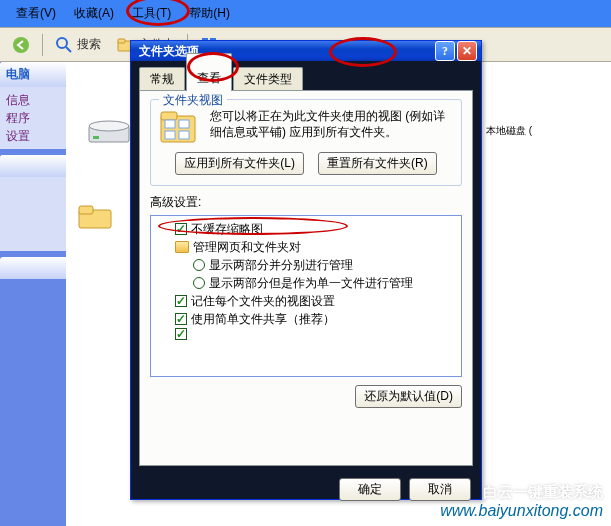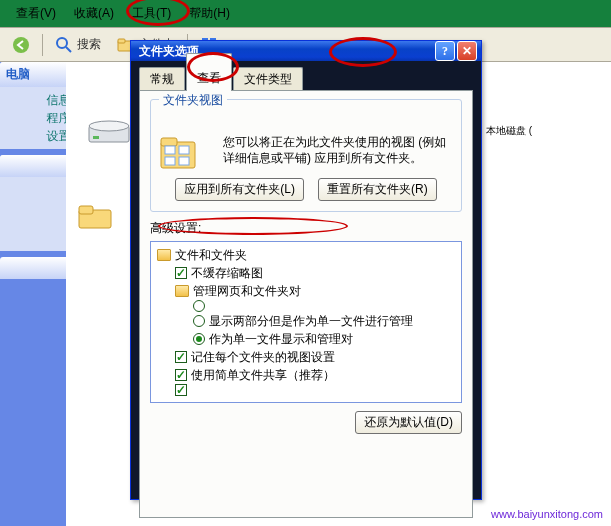--- a/index.html
+++ b/index.html
@@ -9,21 +9,21 @@
     font-size: 12px;
     background: #ece9d8;
     width: 611px;
     height: 526px;
     overflow: hidden;
     position: relative;
   }
   
   .menubar {
     height: 28px;
-    background: #15803d;
+    background: #3b82f6;
     border-bottom: 1px solid #aca899;
     display: flex;
     align-items: center;
     padding: 0 10px;
     gap: 6px;
   }
   .menubar .menu-item { padding: 2px 6px; color: #000; }
   .menubar .ellipse-tools {
     position: absolute; left: 126px; top: -4px;
     width: 64px; height: 30px;
@@ -39,35 +39,34 @@
     color: #333;
   }
   .tb-btn { display: flex; align-items: center; gap: 4px; padding: 2px 6px; }
   .tb-sep { width: 1px; height: 22px; background: #aca899; margin: 0 2px; }
   .ico { display: inline-flex; width: 18px; height: 18px; }
   .search-ico svg, .folder-ico svg, .file-ico svg { width: 100%; height: 100%; }
   
   .left-col {
     position: absolute; left: 0; top: 62px; width: 86px; bottom: 0;
     background: #6687e6;
-    text-align: center;
   }
   .side-panel {
     margin-bottom: 6px; background: #d6dff7;
     border-radius: 3px 3px 0 0;
     overflow: hidden;
   }
   .side-head {
     background: linear-gradient(#fff,#c6d3f7);
     padding: 4px 6px; display: flex; justify-content: space-between; align-items: center;
     font-weight: bold; color: #215dc6;
   }
   .chev { width: 14px; height: 14px; border: 1px solid #7a9ae0; border-radius: 50%;
           display: inline-flex; align-items: center; justify-content: center; color: #3b6bd8; }
-  .side-body { padding: 4px 6px; line-height: 18px; color: #0f766e; margin-left: 31px; }
+  .side-body { padding: 4px 6px; line-height: 18px; color: #701a75; }
   .side-body div { white-space: nowrap; }
   
   .content-back {
     position: absolute; left: 66px; top: 62px; right: 0; bottom: 0;
     background: #fff;
   }
   .drive-icon { position: absolute; left: 12px; top: 50px; width: 62px; text-align: center; font-size: 11px; color: #000; }
   .fo-small { position: absolute; left: 12px; top: 140px; width: 34px; height: 28px; }
   .disk-label { position: absolute; left: 420px; top: 62px; font-size: 10px; }
   
@@ -102,33 +101,33 @@
     color: #000;
   }
   .tab.active { background: #fcfcfa; position: relative; z-index: 2; padding-top: 16px; padding-bottom: 4px; }
   .tab-ellipse {
     position: absolute; left: 187px; top: 52px;
     width: 52px; height: 30px; border: 3px solid #c00; border-radius: 50%;
     pointer-events: none; z-index: 5;
   }
   .tab-panel {
     border: 1px solid #919b9c; background: #fcfcfa;
-    padding: 8px 10px 10px; height: 428px; position: relative;
+    padding: 8px 10px 10px; height: 376px; position: relative;
   }
   
   .fieldset {
     border: 1px solid #bfd0e8; border-radius: 3px;
     padding: 8px 8px 10px; margin-bottom: 8px;
     position: relative;
   }
   .fieldset-legend {
     position: absolute; top: -8px; left: 8px;
     background: #fcfcfa; padding: 0 4px; color: #14489e;
   }
-  .desc-row { display: flex; gap: 24px; margin-top: 26px; }
+  .desc-row { display: flex; gap: 11px; }
   .viewicon { width: 40px; height: 38px; flex-shrink: 0; }
   .desc-text { line-height: 16px; }
   .btn {
     border: 1px solid #707070; background: linear-gradient(#fff,#efecde);
     padding: 2px 8px; border-radius: 3px; font-size: 12px;
     font-family: inherit;
   }
   .btn-row { display: flex; gap: 14px; justify-content: center; margin-top: 6px; }
   .adv-label { margin: 4px 0 4px; }
   
@@ -160,21 +159,21 @@
     position: absolute;
     width: 68px; height: 30px; border: 3px solid #c00; border-radius: 50%;
     pointer-events: none;
   }
   
   .watermark {
     position: absolute; right: 8px; bottom: 6px; text-align: right;
     font-family: "Microsoft YaHei", sans-serif;
   }
   .watermark .line1 { color: #fff; font-size: 15px; font-weight: bold; text-shadow: 0 0 3px rgba(0,0,0,.25);}
-  .watermark .line2 { color: #6d28d9; font-size: 11px; }
+  .watermark .line2 { color: #0369a1; font-size: 16px; font-style: italic; }
 </style>
 </head>
 <body>
 
 <div class="menubar">
   <span class="menu-item">查看(V)</span>
   <span class="menu-item">收藏(A)</span>
   <span class="menu-item">工具(T)</span>
   <span class="menu-item">帮助(H)</span>
   <span class="ellipse-tools"></span>
@@ -301,42 +300,35 @@
         <div class="btn-row">
           <button class="btn">应用到所有文件夹(L)</button>
           <button class="btn">重置所有文件夹(R)</button>
         </div>
       </div>
 
       <div class="adv-label">高级设置:</div>
 
       <div class="treebox" id="treebox">
 
-        <div class="tree-item i1">
-            <span class="folder-sm"></span>
-            <span>文件和文件夹</span>
-          </div>
           <div class="tree-item i2">
             <span class="chk on"></span>
             <span>不缓存缩略图</span>
           </div>
           <div class="tree-item i2">
             <span class="folder-sm"></span>
             <span>管理网页和文件夹对</span>
           </div>
           <div class="tree-item i3">
             <span class="rad"></span>
+            <span>显示两部分并分别进行管理</span>
           </div>
           <div class="tree-item i3">
             <span class="rad"></span>
             <span>显示两部分但是作为单一文件进行管理</span>
-          </div>
-          <div class="tree-item i3">
-            <span class="rad on"></span>
-            <span>作为单一文件显示和管理对</span>
           </div>
           <div class="tree-item i2">
             <span class="chk on"></span>
             <span>记住每个文件夹的视图设置</span>
           </div>
           <div class="tree-item i2">
             <span class="chk on"></span>
             <span>使用简单文件共享（推荐）</span>
           </div>
           <div class="tree-item i2">
@@ -355,14 +347,15 @@
   <div class="dlg-footer">
     <button class="btn">确定</button>
     <button class="btn">取消</button>
     <span class="ok-ellipse" style="left:198px; top:-4px;"></span>
   </div>
 </div>
 
 <span class="tab-ellipse"></span>
 
 <div class="watermark">
+  <div class="line1">白云一键重装系统</div>
   <div class="line2">www.baiyunxitong.com</div>
 </div>
 
 </body></html>

